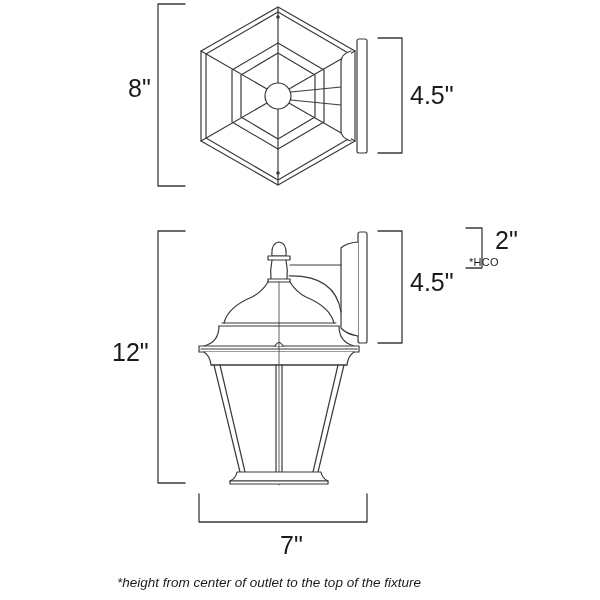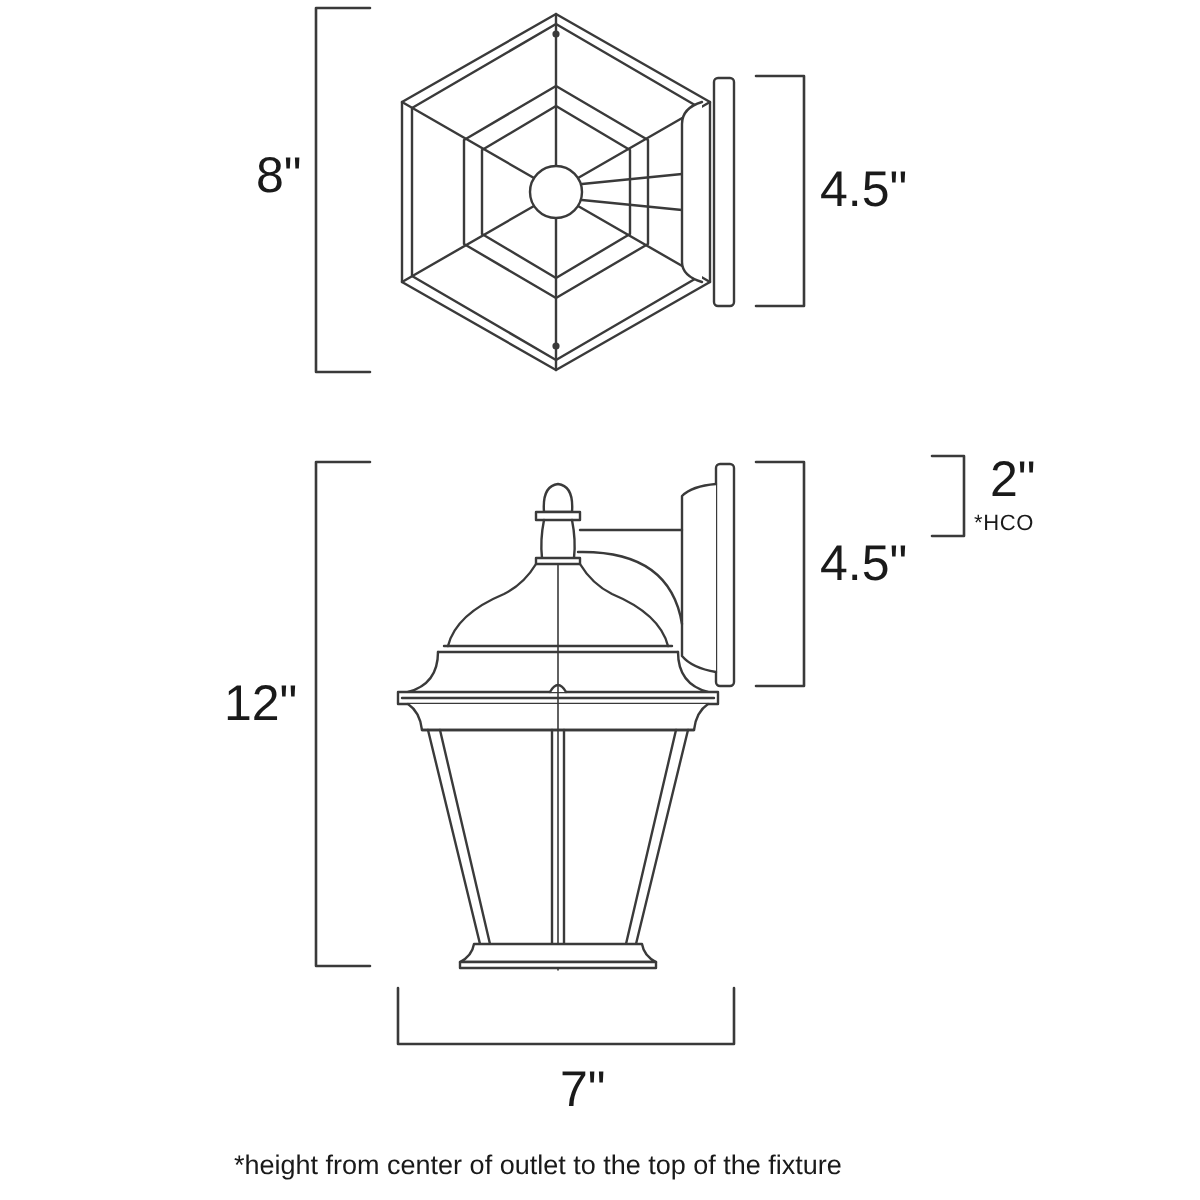--- a/index.html
+++ b/index.html
@@ -1,21 +1,21 @@
 <!DOCTYPE html>
 <html><head>
   <meta charset="utf-8">
   <style>
     html, body { margin: 0; padding: 0; background: #ffffff; }
     body { width: 600px; height: 600px; position: relative; overflow: hidden; font-family: "Liberation Sans", "DejaVu Sans", sans-serif; }
     #diagram { position: absolute; left: 0; top: 0; width: 600px; height: 600px; }
     .dim-label { position: absolute; color: #1a1a1a; font-family: "Liberation Sans", "DejaVu Sans", sans-serif; white-space: nowrap; line-height: 1; }
     .dim-big { font-size: 25px; }
     .dim-small { font-size: 11px; letter-spacing: 0.3px; }
-    .footnote { position: absolute; left: 117px; top: 575px; font-size: 13.5px; color: #1a1a1a; white-space: nowrap; }
+    .footnote { position: absolute; left: 117px; top: 575px; font-size: 13.5px; color: #1a1a1a; white-space: nowrap; font-style: italic; }
   </style>
 </head>
 <body>
 
 <svg id="diagram" viewBox="0 0 600 600" xmlns="http://www.w3.org/2000/svg">
   <g fill="none" stroke="#3a3a3a" stroke-width="1.2" stroke-linejoin="round" stroke-linecap="round">
 
     <g>
 
       <path d="M185,4 H158 V186 H185" stroke-width="1.3"></path>
@@ -97,17 +97,17 @@
   </g>
 </svg>
 
 <div class="dim-label dim-big" style="left:128px; top:76px;">8"</div>
 <div class="dim-label dim-big" style="left:410px; top:83px;">4.5"</div>
 
 <div class="dim-label dim-big" style="left:112px; top:340px;">12"</div>
 <div class="dim-label dim-big" style="left:410px; top:270px;">4.5"</div>
 
 <div class="dim-label dim-big" style="left:495px; top:228px;">2"</div>
-<div class="dim-label dim-small" style="left:487px; top:257px;">*HCO</div>
+<div class="dim-label dim-small" style="left:469px; top:257px;">*HCO</div>
 
 <div class="dim-label dim-big" style="left:280px; top:533px;">7"</div>
 
 <div class="footnote">*height from center of outlet to the top of the fixture</div>
 
 </body></html>

